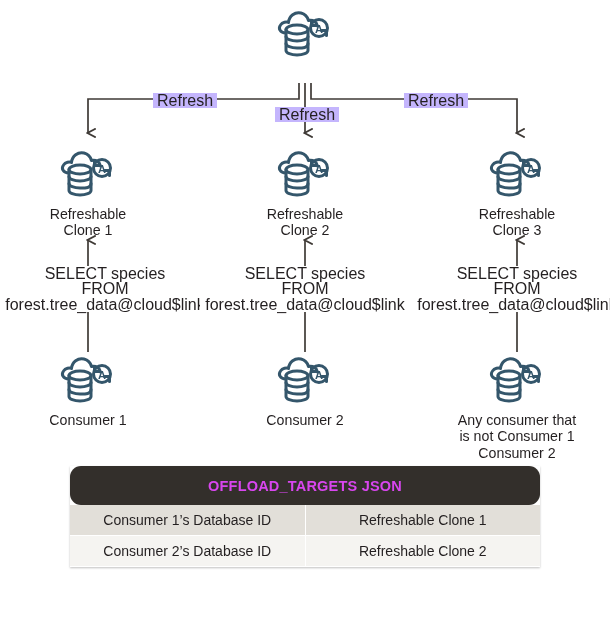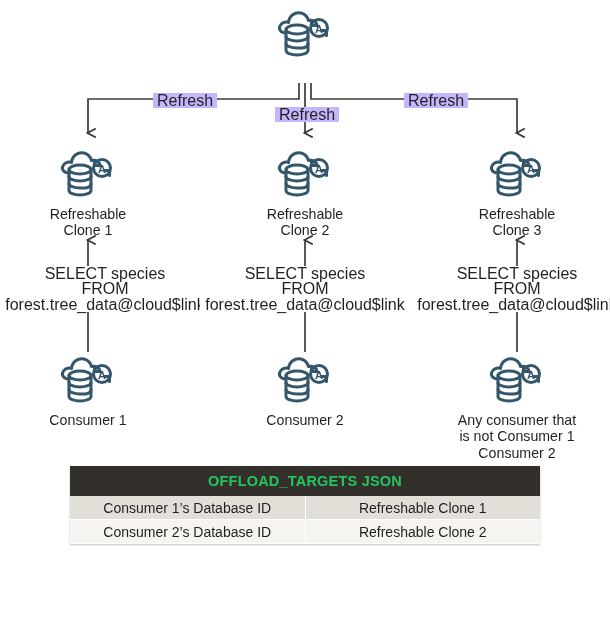--- a/index.html
+++ b/index.html
@@ -99,45 +99,46 @@
     border-collapse: collapse;
     table-layout: fixed;
     box-shadow: 0 1px 2px rgba(0,0,0,.25);
   }
   #offload-table td, #offload-table th {
     padding: 0;
     margin: 0;
   }
   .tbl-title {
     background: #332f2b;
-    color: #22c55e;
+    color: #d946ef;
     font-size: 14.5px;
     font-weight: bold;
     letter-spacing: .2px;
     text-align: center;
-    height: 30px;
+    height: 39px;
     vertical-align: middle;
+    border-radius: 11px;
   }
   .tbl-head {
     background: #6b635d;
     color: #ffffff;
     font-size: 13.6px;
     font-weight: bold;
     letter-spacing: .2px;
     text-align: center;
     height: 30px;
     vertical-align: middle;
     border-right: 1px solid #f2f0ec;
   }
   .tbl-head.last { border-right: none; }
   .tbl-cell {
     font-size: 14px;
     color: #231f20;
     text-align: center;
-    height: 23px;
+    height: 30px;
     vertical-align: middle;
     border-right: 1px solid #ffffff;
     border-bottom: 1px solid #ffffff;
   }
   .tbl-cell.last { border-right: none; }
   tr.row-odd  .tbl-cell { background: #e2dfd9; }
   tr.row-even .tbl-cell { background: #f5f4f1; }
   tr.row-last .tbl-cell { border-bottom: none; }
 </style>
 </head>

